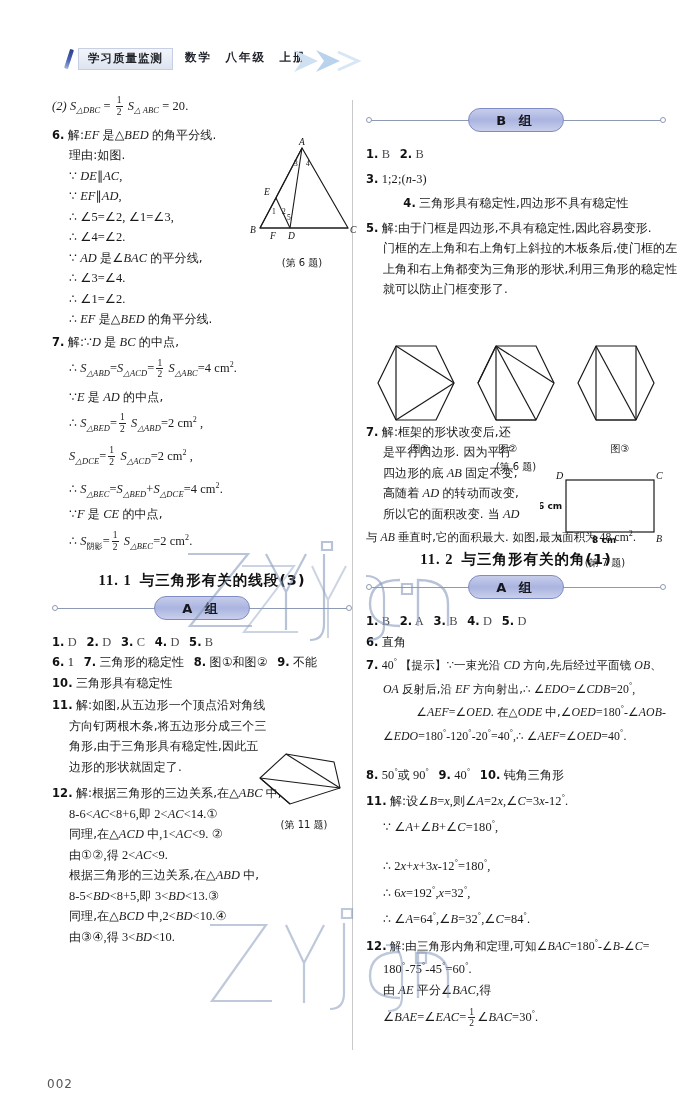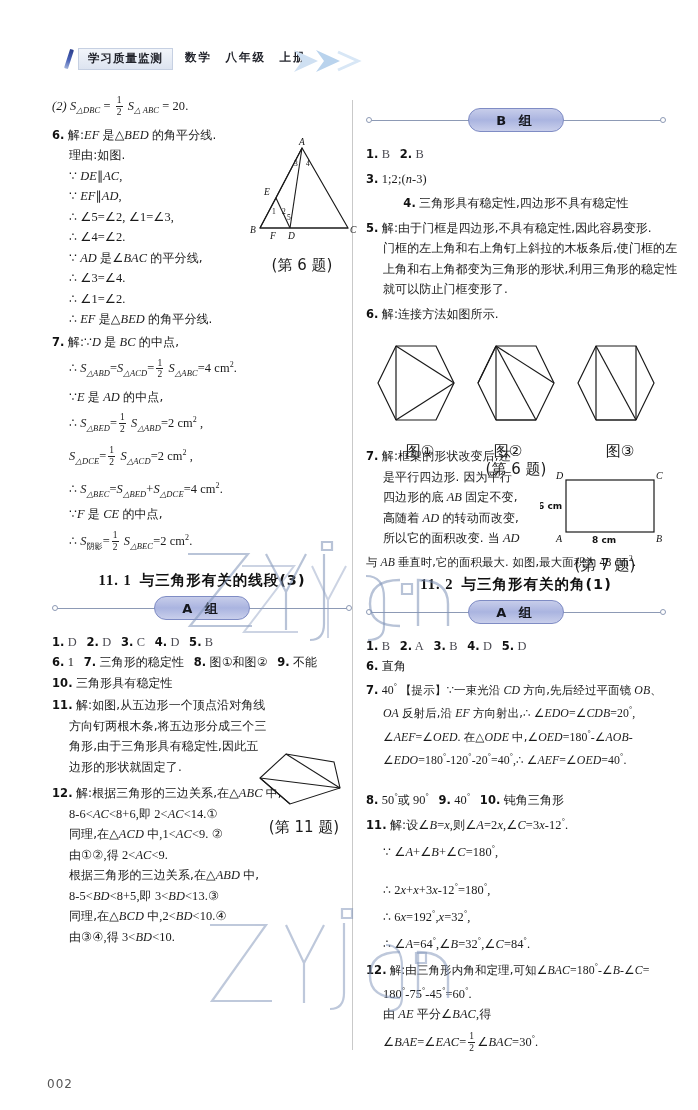--- a/index.html
+++ b/index.html
@@ -99,21 +99,21 @@
     background:linear-gradient(180deg,#c7cdea 0%, #aab4e0 50%, #c9cfeb 100%);
     border:1px solid #7f8cc4;
     font-family:"DejaVu Sans", sans-serif;
     font-size:13px; font-weight:bold; color:#14161c;
     text-align:center; line-height:23px; letter-spacing:4px;
   }
 
   
   .fig { position:absolute; }
   .figcap {
-    font-family:"DejaVu Sans", sans-serif; font-size:15px;
+    font-family:"DejaVu Sans", sans-serif; font-size:10px;
     text-align:center; color:#1a1a1a;
   }
 
   
   .pageno {
     position:absolute; left:47px; top:1077px;
     font-family:"DejaVu Sans", sans-serif;
     font-size:12px; color:#555; letter-spacing:1px;
   }
 
@@ -289,23 +289,20 @@
     <span class="num">4.</span> <span class="cn">三角形具有稳定性,四边形不具有稳定性</span>
   </div>
 
   <div class="line" style="margin-top:4px;">
     <span class="num">5.</span> <span class="cn">解:由于门框是四边形,不具有稳定性,因此容易变形.</span>
   </div>
   <div class="line indent"><span class="cn">门框的左上角和右上角钉上斜拉的木板条后,使门框的左</span></div>
   <div class="line indent"><span class="cn">上角和右上角都变为三角形的形状,利用三角形的稳定性</span></div>
   <div class="line indent"><span class="cn">就可以防止门框变形了.</span></div>
 
-  <div class="line" style="margin-top:4px;">
-    <span class="num">6.</span> <span class="cn">解:连接方法如图所示.</span>
-  </div>
 
   <div style="height:118px;"></div>
 
   <div class="line" style="margin-top:4px;">
     <span class="num">7.</span> <span class="cn">解:框架的形状改变后,还</span>
   </div>
   <div class="line indent"><span class="cn">是平行四边形. 因为平行</span></div>
   <div class="line indent"><span class="cn">四边形的底</span> <span class="it">AB</span> <span class="cn">固定不变,</span></div>
   <div class="line indent"><span class="cn">高随着</span> <span class="it">AD</span> <span class="cn">的转动而改变,</span></div>
   <div class="line indent"><span class="cn">所以它的面积改变. 当</span> <span class="it">AD</span></div>
@@ -332,21 +329,21 @@
   <div class="line">
     <span class="num">6.</span> <span class="cn">直角</span>
   </div>
 
   <div class="line" style="font-size:11.8px;">
     <span class="num">7.</span> 40<span class="sup">°</span>&nbsp;<span class="cn" style="font-size:11.5px;">【提示】</span>∵<span class="cn" style="font-size:11.5px;">一束光沿</span> <span class="it">CD</span> <span class="cn" style="font-size:11.5px;">方向,先后经过平面镜</span> <span class="it">OB</span>、
   </div>
   <div class="line indent" style="font-size:11.8px;">
     <span class="it">OA</span> <span class="cn" style="font-size:11.5px;">反射后,沿</span> <span class="it">EF</span> <span class="cn" style="font-size:11.5px;">方向射出,</span>∴ ∠<span class="it">EDO</span>=∠<span class="it">CDB</span>=20<span class="sup">°</span>,
   </div>
-  <div class="line indent" style="font-size:11.8px;">
+  <div class="line indent" style="font-size:11.8px;text-align:right;">
     ∠<span class="it">AEF</span>=∠<span class="it">OED</span>. <span class="cn" style="font-size:11.5px;">在</span>△<span class="it">ODE</span> <span class="cn" style="font-size:11.5px;">中,</span>∠<span class="it">OED</span>=180<span class="sup">°</span>-∠<span class="it">AOB</span>-
   </div>
   <div class="line indent" style="font-size:11.8px;">
     ∠<span class="it">EDO</span>=180<span class="sup">°</span>-120<span class="sup">°</span>-20<span class="sup">°</span>=40<span class="sup">°</span>,∴ ∠<span class="it">AEF</span>=∠<span class="it">OED</span>=40<span class="sup">°</span>.
   </div>
 
   <div class="line" style="margin-top:16px;">
     <span class="num">8.</span> 50<span class="sup">°</span><span class="cn">或</span> 90<span class="sup">°</span>&nbsp;&nbsp;
     <span class="num">9.</span> 40<span class="sup">°</span>&nbsp;&nbsp;
     <span class="num">10.</span> <span class="cn">钝角三角形</span>

